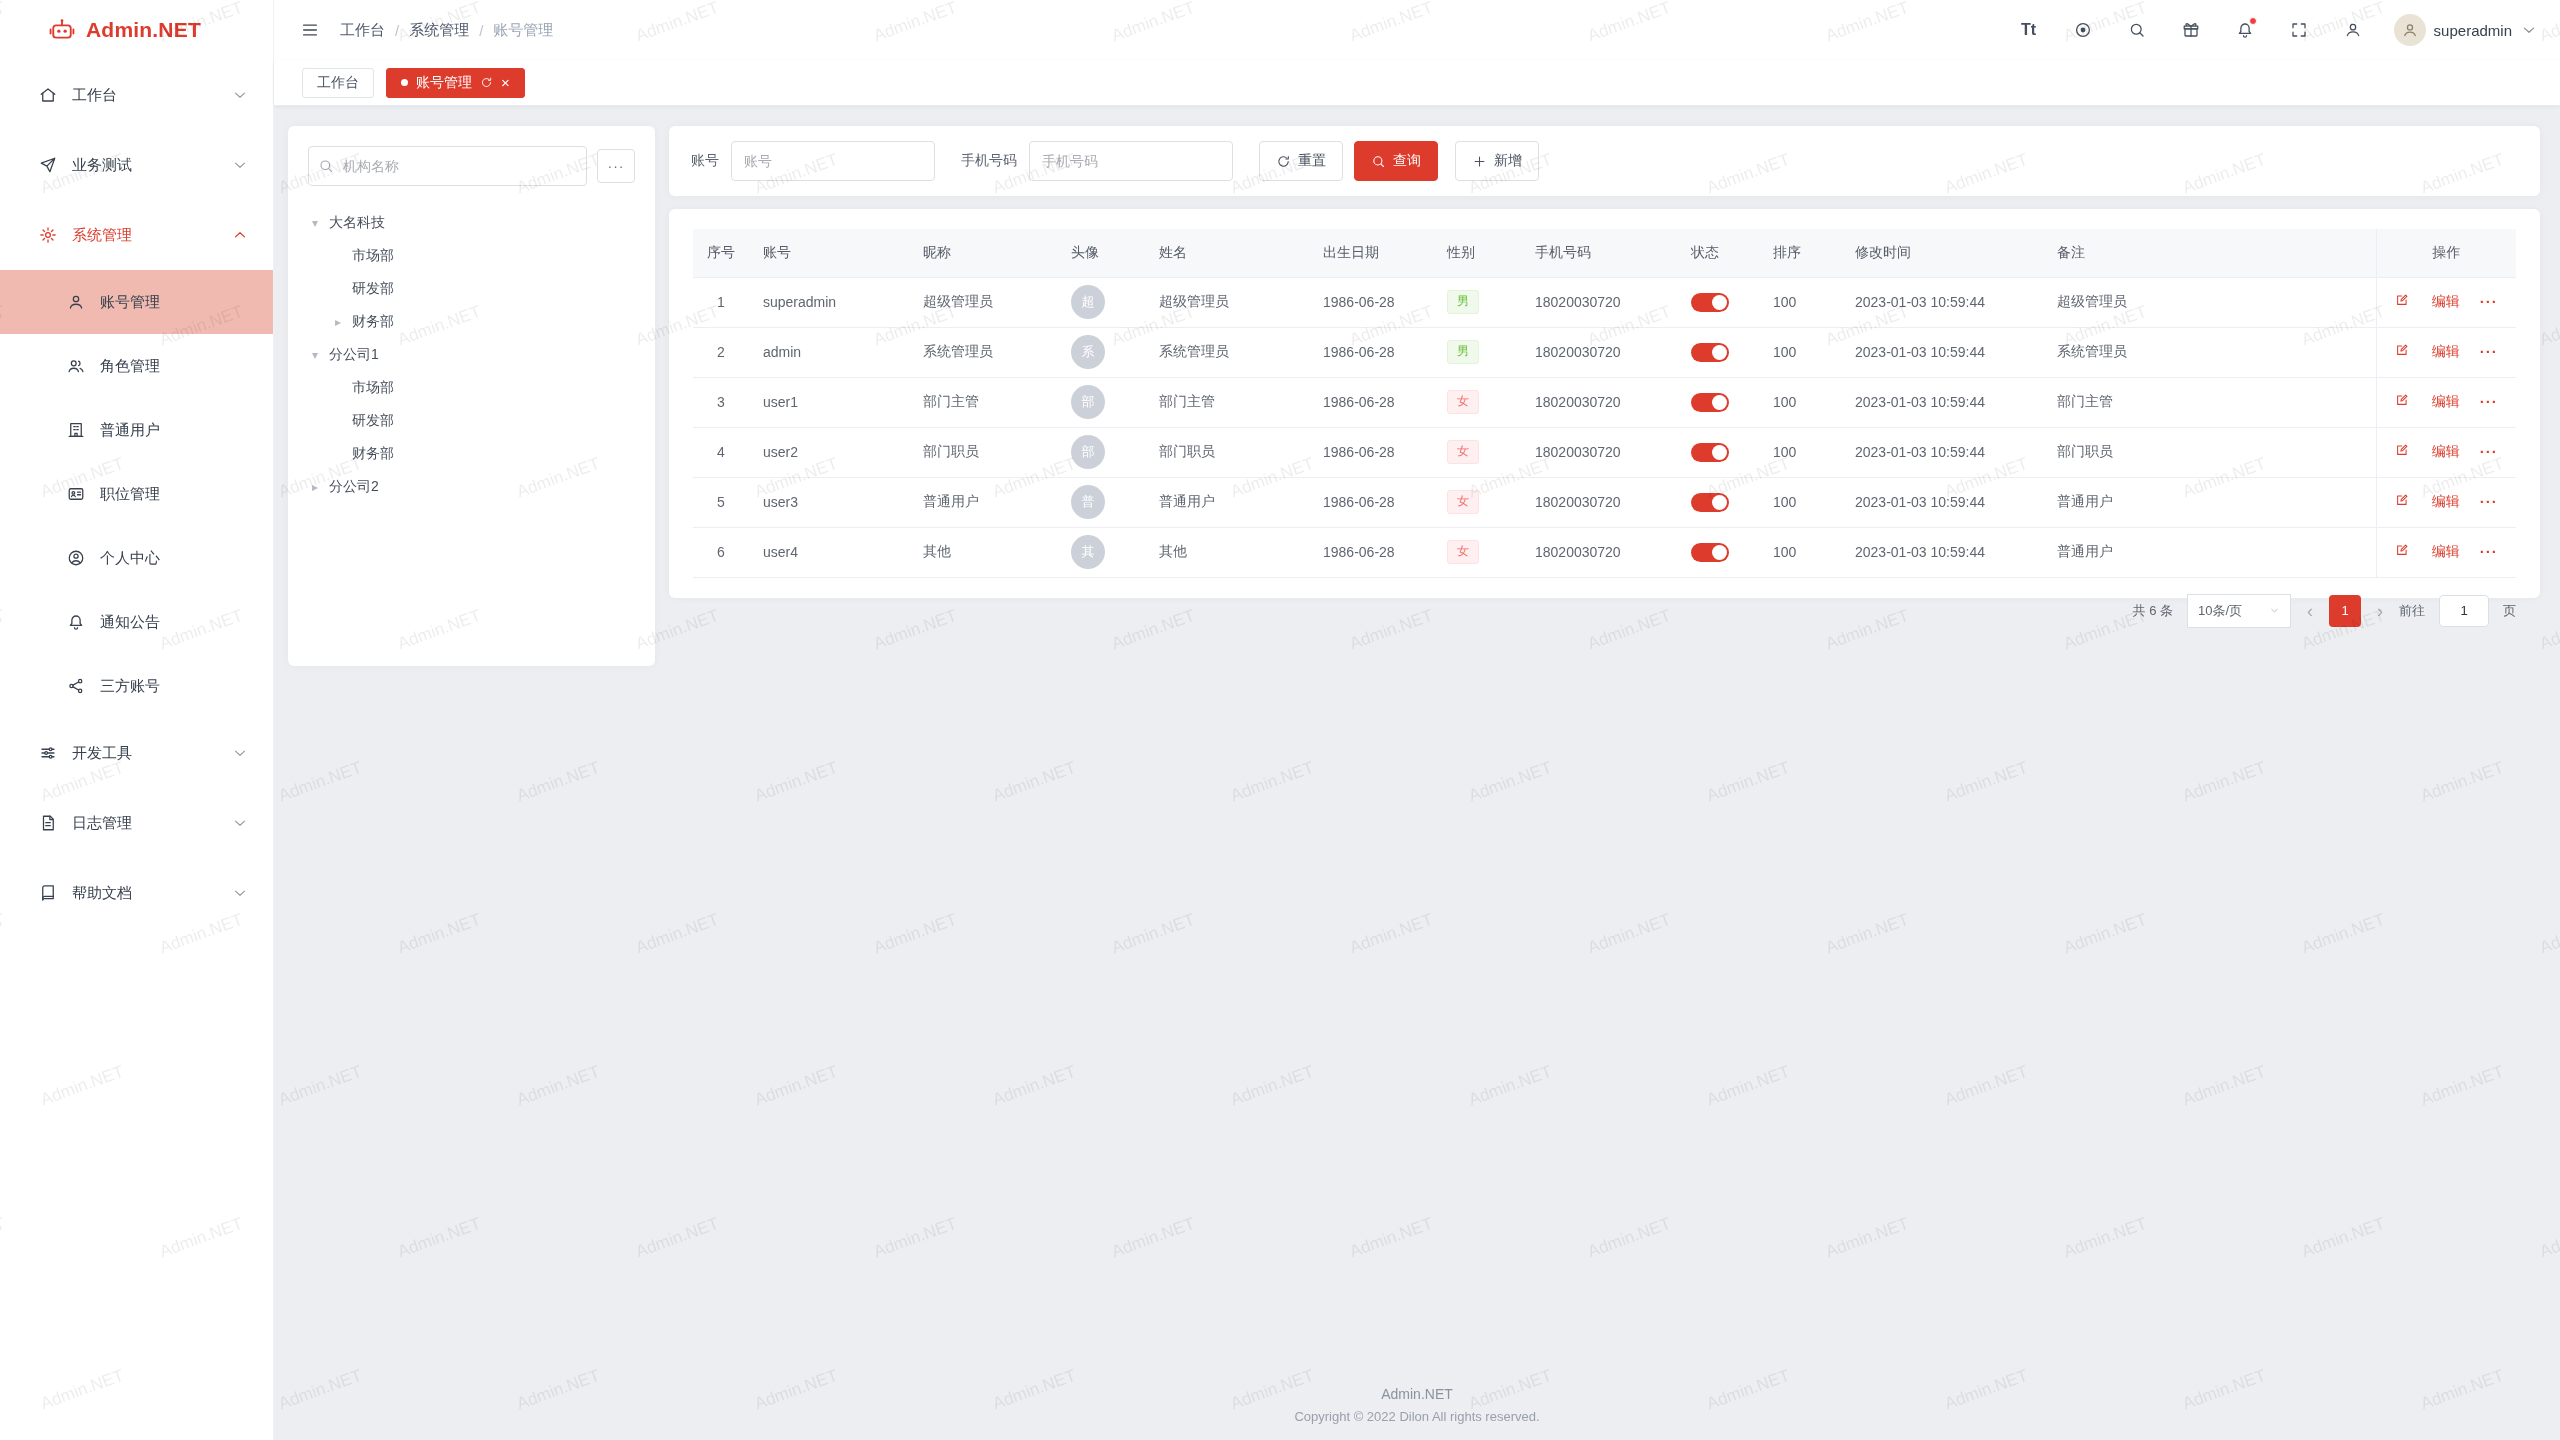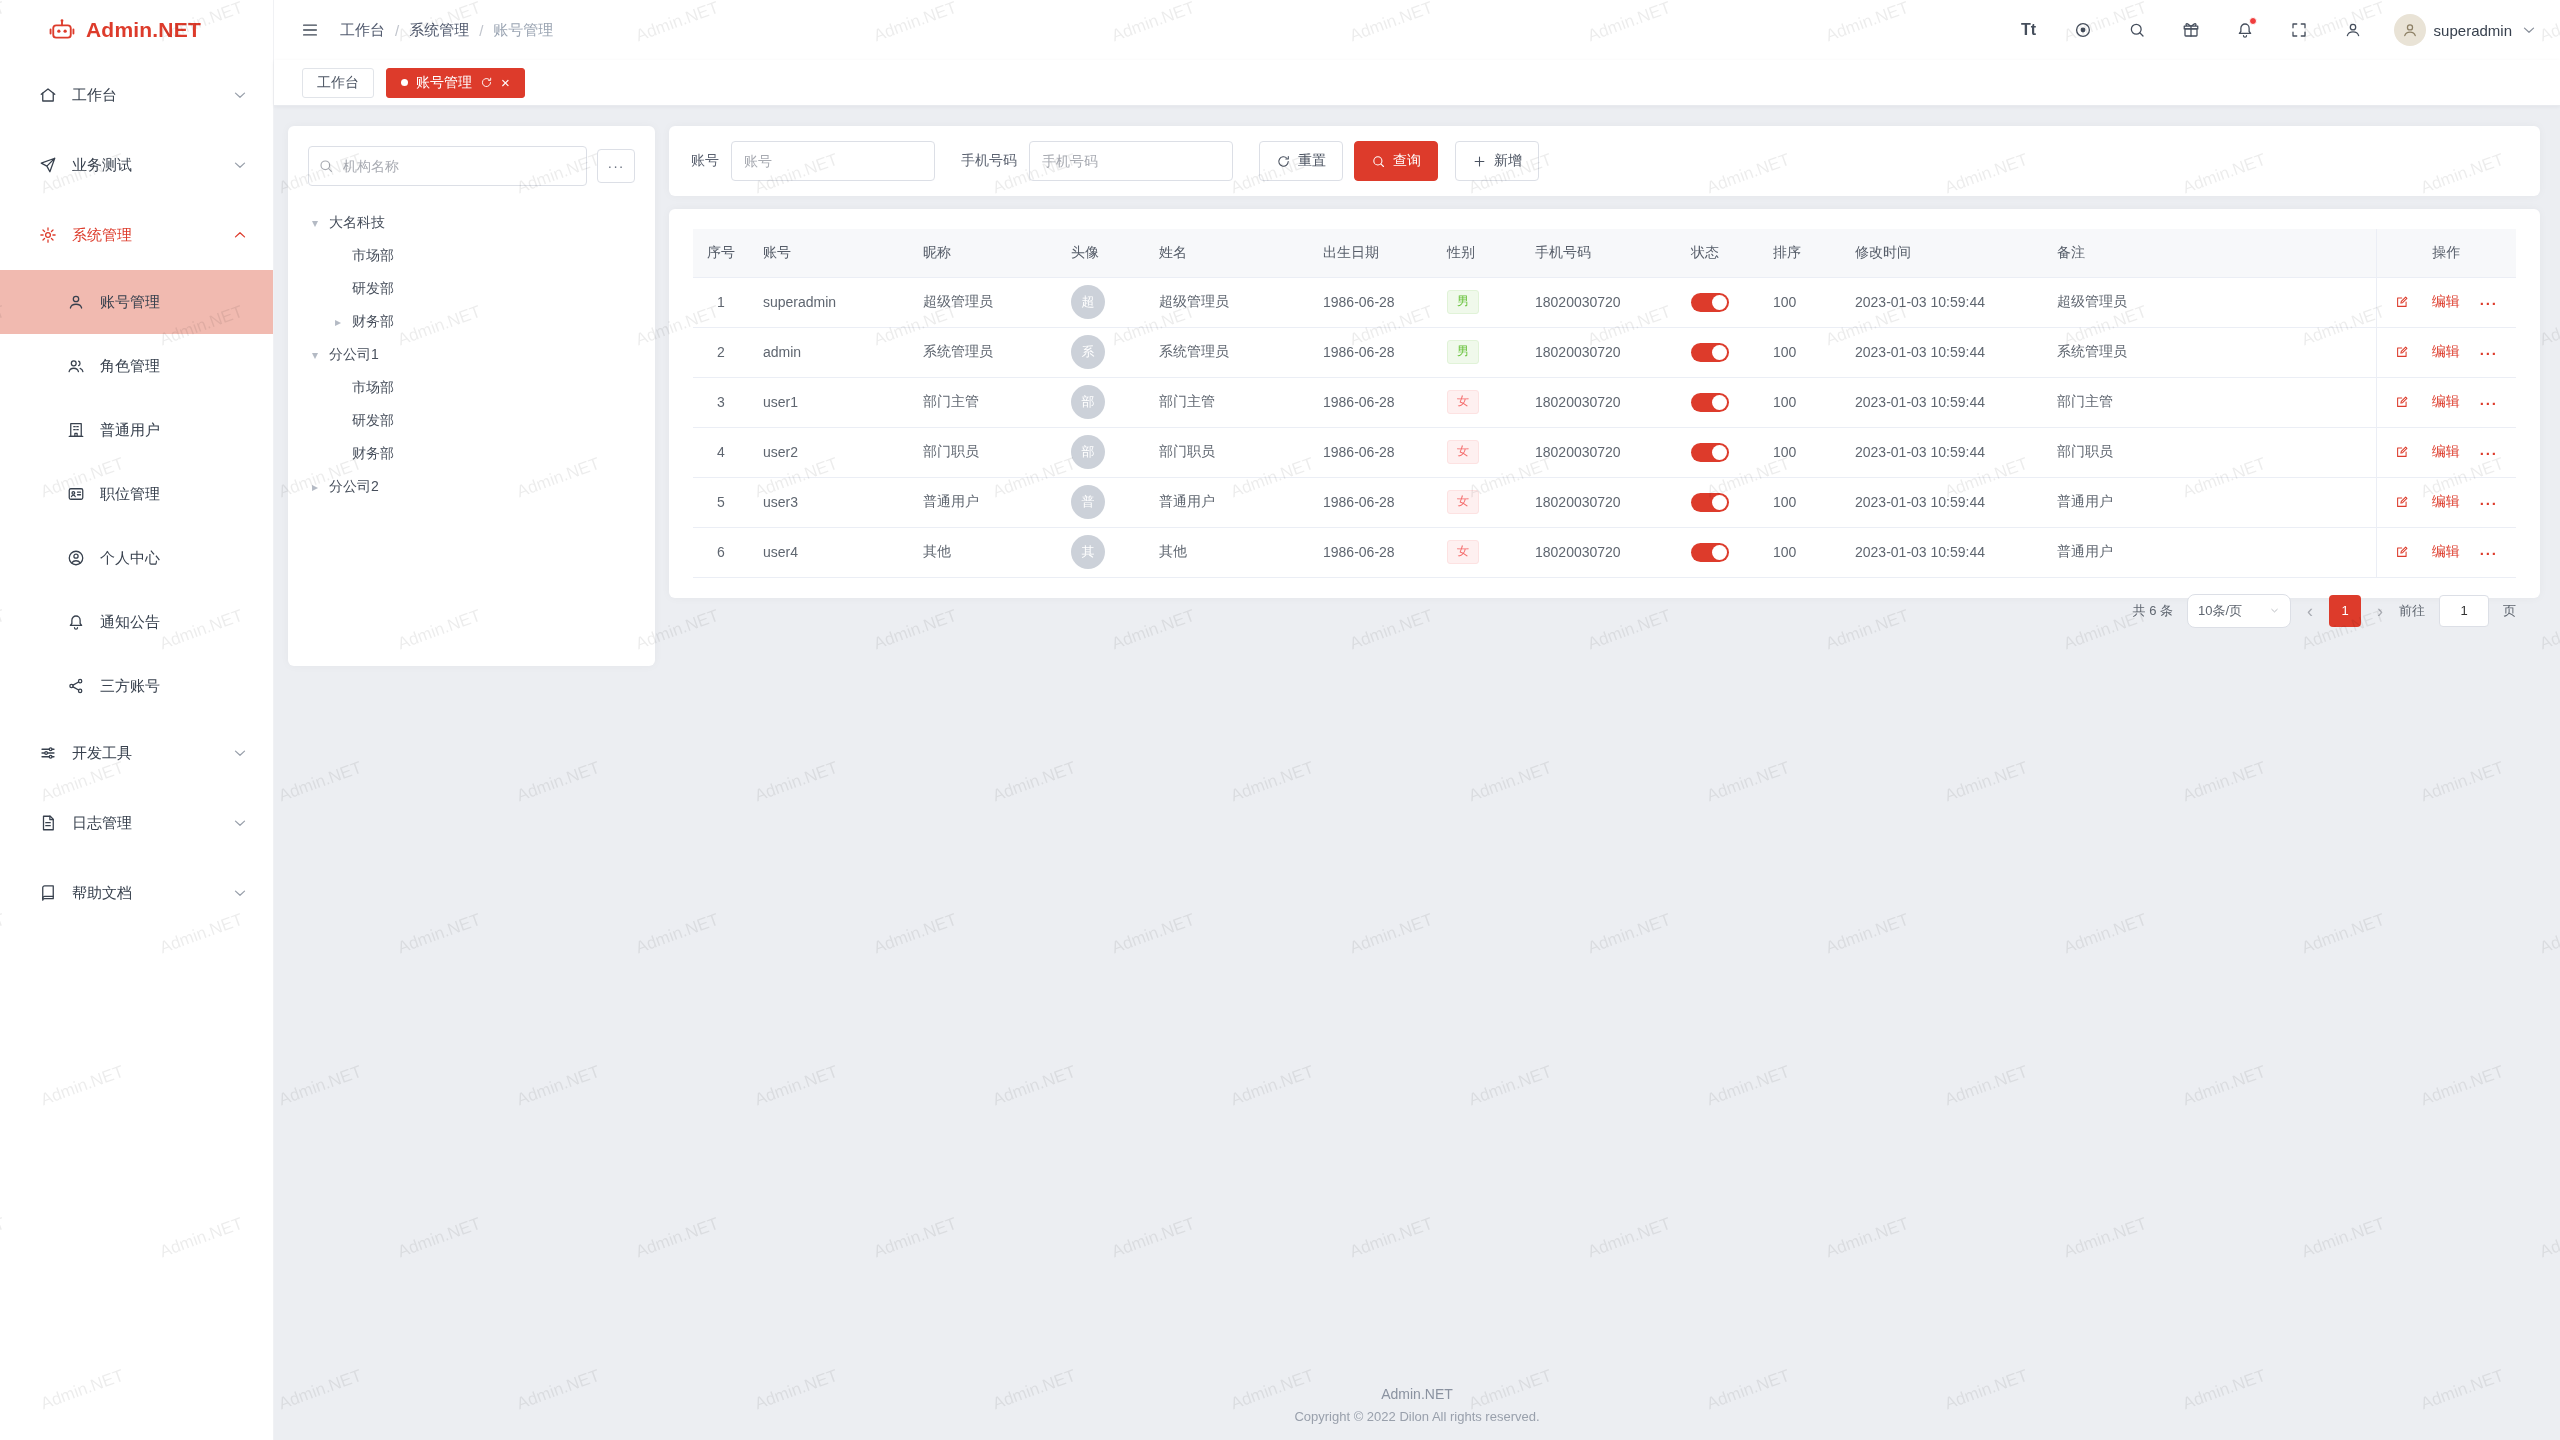--- a/index.html
+++ b/index.html
@@ -83,27 +83,27 @@
   th{height:48px;background:#f7f8fa;font-weight:500;color:#555c68;text-align:left;padding:0 14px;font-size:14px;border-bottom:1px solid #ebeef5;white-space:nowrap;overflow:hidden}
   td{height:50px;padding:0 14px;border-bottom:1px solid #ebeef5;color:#5f6670;font-size:14px;white-space:nowrap;overflow:hidden}
   th.c-seq,td.c-seq{text-align:center;padding:0 4px}
   th.c-act,td.c-act{text-align:center;border-left:1px solid #ebeef5}
   .avatar{display:inline-flex;width:34px;height:34px;border-radius:50%;background:#ccd1d9;color:#fff;font-size:13px;align-items:center;justify-content:center}
   .tag{display:inline-block;padding:3px 9px;font-size:12px;border-radius:3px;line-height:1.3}
   .tag.male{color:#67c23a;background:#f0f9eb;border:1px solid #e1f3d8}
   .tag.female{color:#f56c6c;background:#fef0f0;border:1px solid #fde2e2}
   .switch{display:inline-block;width:38px;height:19px;border-radius:10px;background:#dd3b2b;position:relative;vertical-align:middle;cursor:pointer}
   .switch::after{content:"";position:absolute;right:2px;top:2px;width:15px;height:15px;border-radius:50%;background:#fff}
-  .edit{display:inline-flex;align-items:center;gap:23px;color:#dd3b2b;cursor:pointer}
+  .edit{display:inline-flex;align-items:flex-start;gap:23px;color:#dd3b2b;cursor:pointer}
   .edit svg.ic{width:14px;height:14px;stroke-width:1.8}
   .moreop{color:#dd3b2b;font-size:15px;font-weight:bold;letter-spacing:1px;margin-left:16px;cursor:pointer}
 
   
   .pagination{margin-top:auto;display:flex;align-items:center;justify-content:flex-end;gap:14px;padding-top:16px;font-size:13px;color:#5f6670}
-  .psel{min-width:104px;height:34px;border:1px solid #dcdfe6;border-radius:8px;display:inline-flex;align-items:center;justify-content:space-between;padding:0 10px;cursor:pointer;background:#fff}
+  .psel{min-width:104px;height:34px;border:1px solid #dcdfe6;border-radius:0;display:inline-flex;align-items:center;justify-content:space-between;padding:0 10px;cursor:pointer;background:#fff}
   .psel .pcaret{width:11px;height:11px;color:#a8abb2}
   .parrow{background:none;border:none;color:#a8abb2;font-size:18px;cursor:pointer;padding:0 2px;line-height:1}
   .pnum{width:32px;height:32px;border:none;border-radius:4px;background:#dd3b2b;color:#fff;font-size:13px;cursor:pointer}
   .pgoto{width:50px;height:32px;text-align:center;font-size:13px}
 
   
   .footer{position:absolute;left:0;right:0;bottom:16px;text-align:center}
   .ftitle{font-size:14px;color:#8a92a0;margin-bottom:7px}
   .fcopy{font-size:13px;color:#99a0ac}
 

